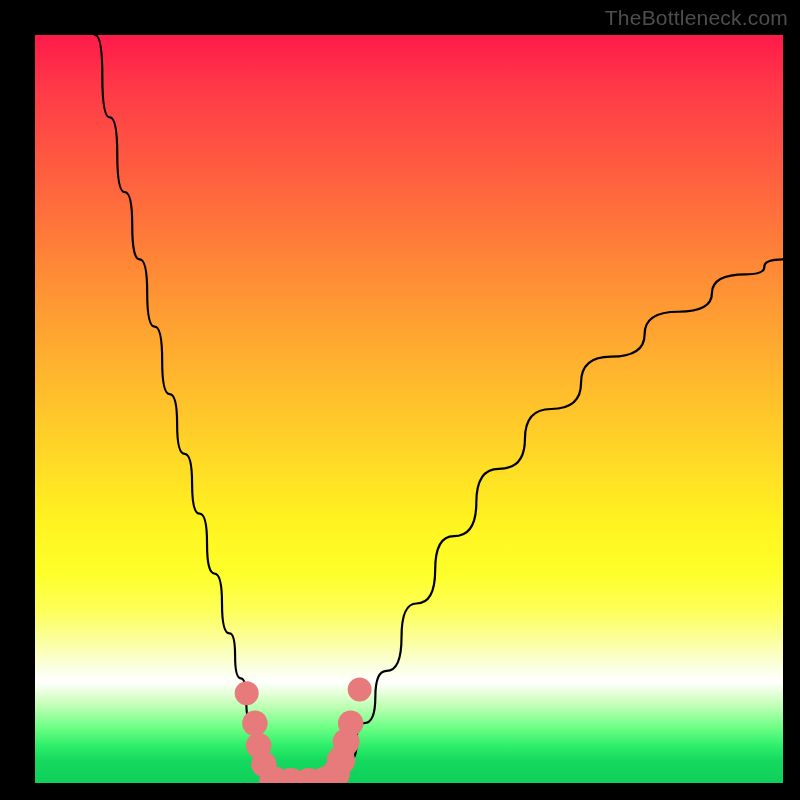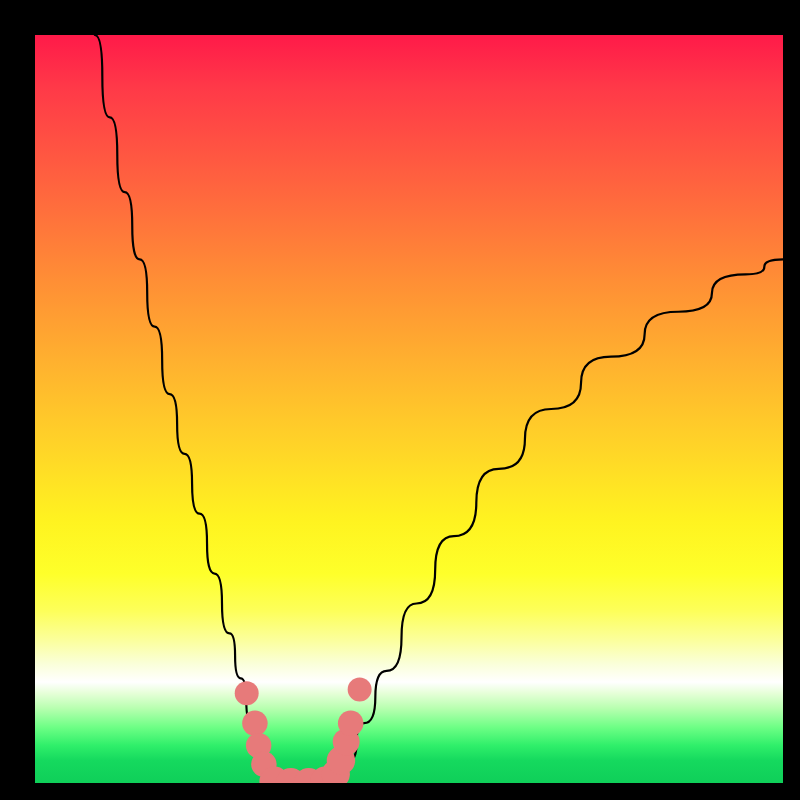--- a/index.html
+++ b/index.html
@@ -91,13 +91,14 @@
           <circle cx="290.224" cy="746.504" r="14.96" fill="#e77a7a"></circle>
           <circle cx="300.696" cy="739.024" r="14.212" fill="#e77a7a"></circle>
           <circle cx="305.93199999999996" cy="725.56" r="14.212" fill="#e77a7a"></circle>
           <circle cx="311.168" cy="706.86" r="13.464000000000002" fill="#e77a7a"></circle>
           <circle cx="315.656" cy="688.16" r="12.716000000000001" fill="#e77a7a"></circle>
           <circle cx="324.632" cy="654.5" r="11.968" fill="#e77a7a"></circle>
         </g>
     </svg>
   </div>
 
+  <div class="watermark">TheBottleneck.com</div>
 </div>
 
 </body></html>

